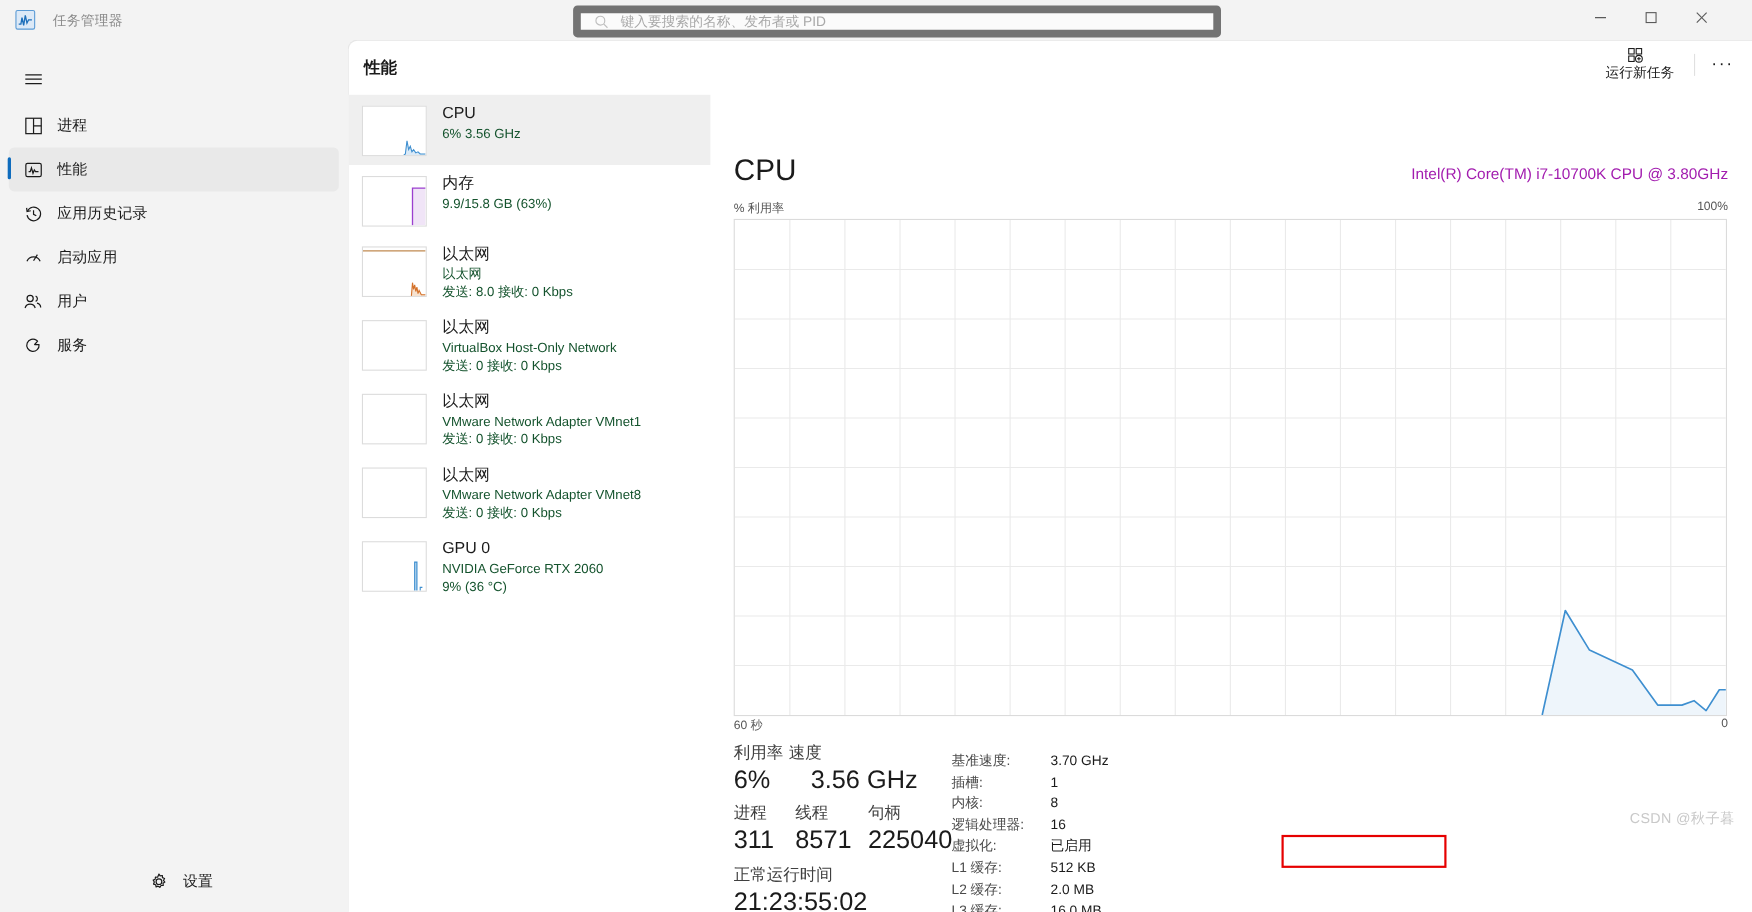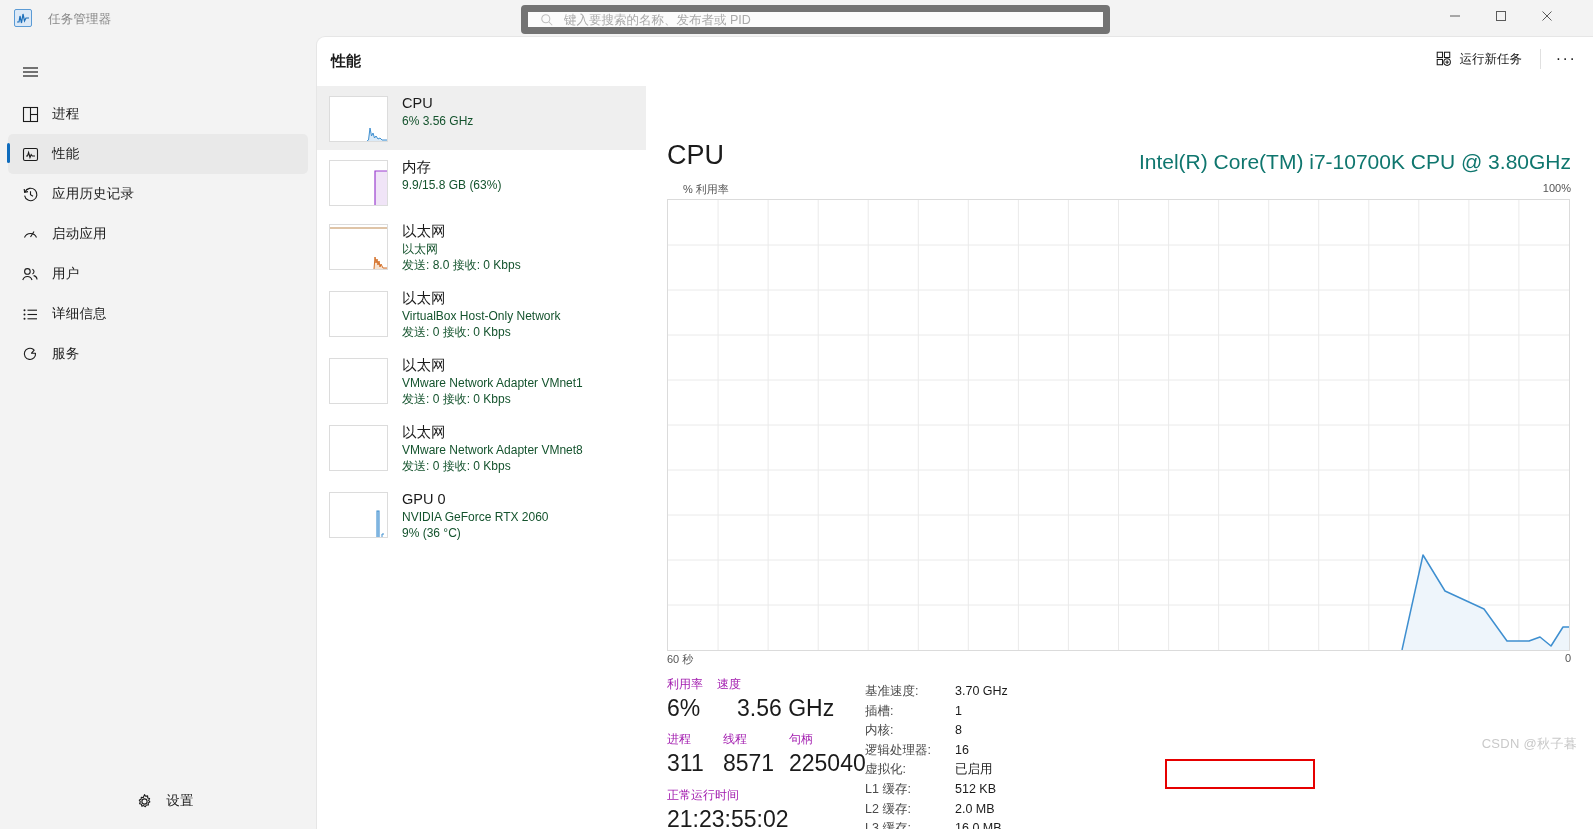--- a/index.html
+++ b/index.html
@@ -86,21 +86,21 @@
     display: flex; align-items: center;
   }
   #page-title {
     margin-left: 14px; font-size: 15px; color: #1b1b1b; font-weight: 600;
   }
   #header-actions {
     position: absolute; right: 10px; top: 6px; display: flex; align-items: center;
   }
   #run-task-btn {
     display: flex; align-items: center; height: 32px; padding: 0 10px;
-    border-radius: 4px; cursor: default;
+    border-radius: 4px; cursor: default; flex-direction: column;
   }
   #run-task-label { font-size: 12.5px; color: #1b1b1b; margin-left: 8px; }
   #divider-v { width: 1px; height: 20px; background: #e0e0e0; margin: 0 8px; }
   #more-btn {
     width: 34px; height: 32px; display: flex; align-items: center;
     justify-content: center; border-radius: 4px; color: #1b1b1b;
     font-size: 16px; letter-spacing: 1.5px;
   }
 
   
@@ -120,45 +120,45 @@
   .restext { margin-left: 14px; padding-top: 0px; }
   .restitle { font-size: 14.5px; color: #1b1b1b; line-height: 19px; }
   .ressub { font-size: 12px; color: #14532d; line-height: 16px; }
 
   
   #cpu-detail { position: absolute; left: 330px; top: 49px; width: 946px; height: 744px; }
   #cpu-head { position: absolute; left: 20px; top: 54px; }
   #cpu-heading { font-size: 27px; color: #1b1b1b; font-weight: 400; line-height: 30px; }
   #cpu-model {
     position: absolute; right: 22px; top: 64px;
-    font-size: 21px; color: #0f766e;
+    font-size: 14px; color: #a21caf;
   }
   #axis-top-left {
-    position: absolute; left: 36px; top: 96px; font-size: 11px; color: #555;
+    position: absolute; left: 20px; top: 96px; font-size: 11px; color: #555;
   }
   #axis-top-right {
     position: absolute; right: 22px; top: 96px; font-size: 11px; color: #555;
   }
   #graph {
     position: absolute; left: 20px; top: 113px; width: 903px; height: 452px;
     border: 1px solid #dbdbdb; background: #fff;
   }
   #axis-bot-left {
     position: absolute; left: 20px; top: 566px; font-size: 11px; color: #555;
   }
   #axis-bot-right {
     position: absolute; right: 22px; top: 566px; font-size: 11px; color: #555;
   }
 
   
   #stats { position: absolute; left: 0; top: 590px; width: 946px; }
   #stats-left { position: absolute; left: 20px; top: 0; }
   .stat-row { display: flex; }
   .stat-cell-label {
-    font-size: 12px; color: #a21caf; line-height: 17px;
+    font-size: 15px; color: #404040; line-height: 17px;
   }
   .stat-cell-value {
     font-size: 23px; color: #1b1b1b; line-height: 30px; font-weight: 400;
   }
   #sl-c1 { width: 50px; }
   #stats-right {
     position: absolute; left: 218px; top: 6px; width: 340px;
   }
   .kv { display: flex; line-height: 19.6px; align-items: flex-end; }
   .kv .k { width: 90px; font-size: 12.5px; color: #4a4a4a; }
@@ -271,33 +271,20 @@
           <svg width="18" height="17" viewBox="0 0 18 17">
             <circle cx="6.4" cy="5.4" r="2.8" fill="none" stroke="#1b1b1b" stroke-width="1.1"></circle>
             <path d="M1.8 14 A4.8 4.8 0 0 1 11 14" fill="none" stroke="#1b1b1b" stroke-width="1.1"></path>
             <path d="M11.4 3.2 A2.6 2.6 0 0 1 11.4 8" fill="none" stroke="#1b1b1b" stroke-width="1.1"></path>
             <path d="M12.6 9.6 A4.2 4.2 0 0 1 16 13.6" fill="none" stroke="#1b1b1b" stroke-width="1.1"></path>
           </svg>
         </span>
         <span class="navlabel">用户</span>
       </div>
 
-      <div class="navitem">
-        <span class="navicon">
-          <svg width="17" height="17" viewBox="0 0 17 17">
-            <circle cx="2.5" cy="4.2" r="1" fill="#1b1b1b"></circle>
-            <circle cx="2.5" cy="8.5" r="1" fill="#1b1b1b"></circle>
-            <circle cx="2.5" cy="12.8" r="1" fill="#1b1b1b"></circle>
-            <line x1="5.5" y1="4.2" x2="15" y2="4.2" stroke="#1b1b1b" stroke-width="1.1"></line>
-            <line x1="5.5" y1="8.5" x2="15" y2="8.5" stroke="#1b1b1b" stroke-width="1.1"></line>
-            <line x1="5.5" y1="12.8" x2="15" y2="12.8" stroke="#1b1b1b" stroke-width="1.1"></line>
-          </svg>
-        </span>
-        <span class="navlabel">详细信息</span>
-      </div>
 
       <div class="navitem">
         <span class="navicon">
           <svg width="17" height="17" viewBox="0 0 17 17">
             <path d="M11.2 3.3 A5.6 5.6 0 1 0 13.5 7.2 L9.5 7.2 L12.2 4.2 Z" fill="none" stroke="#1b1b1b" stroke-width="1.1" stroke-linejoin="round"></path>
           </svg>
         </span>
         <span class="navlabel">服务</span>
       </div>
     </div>

